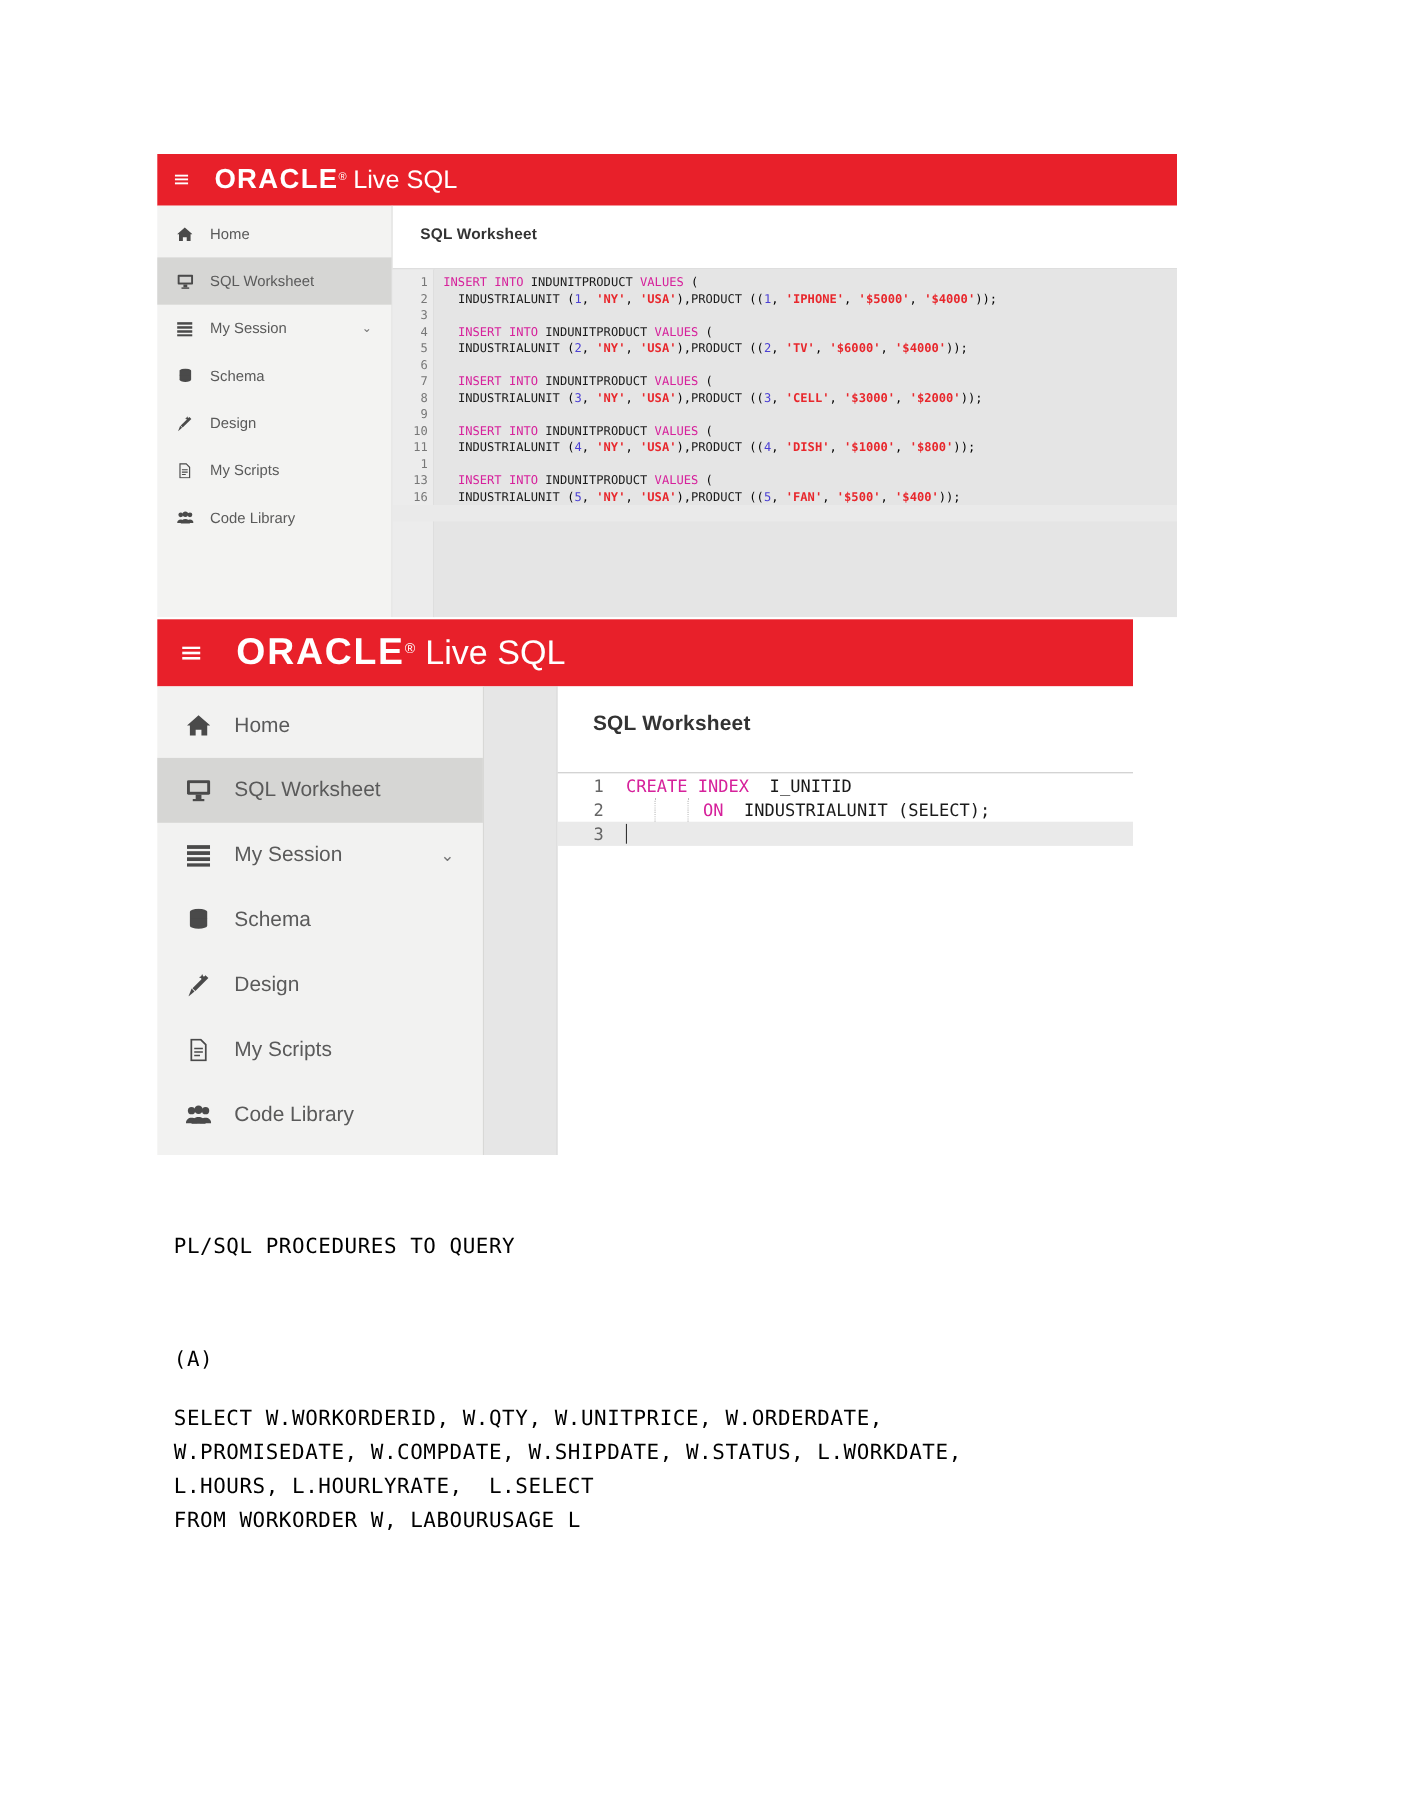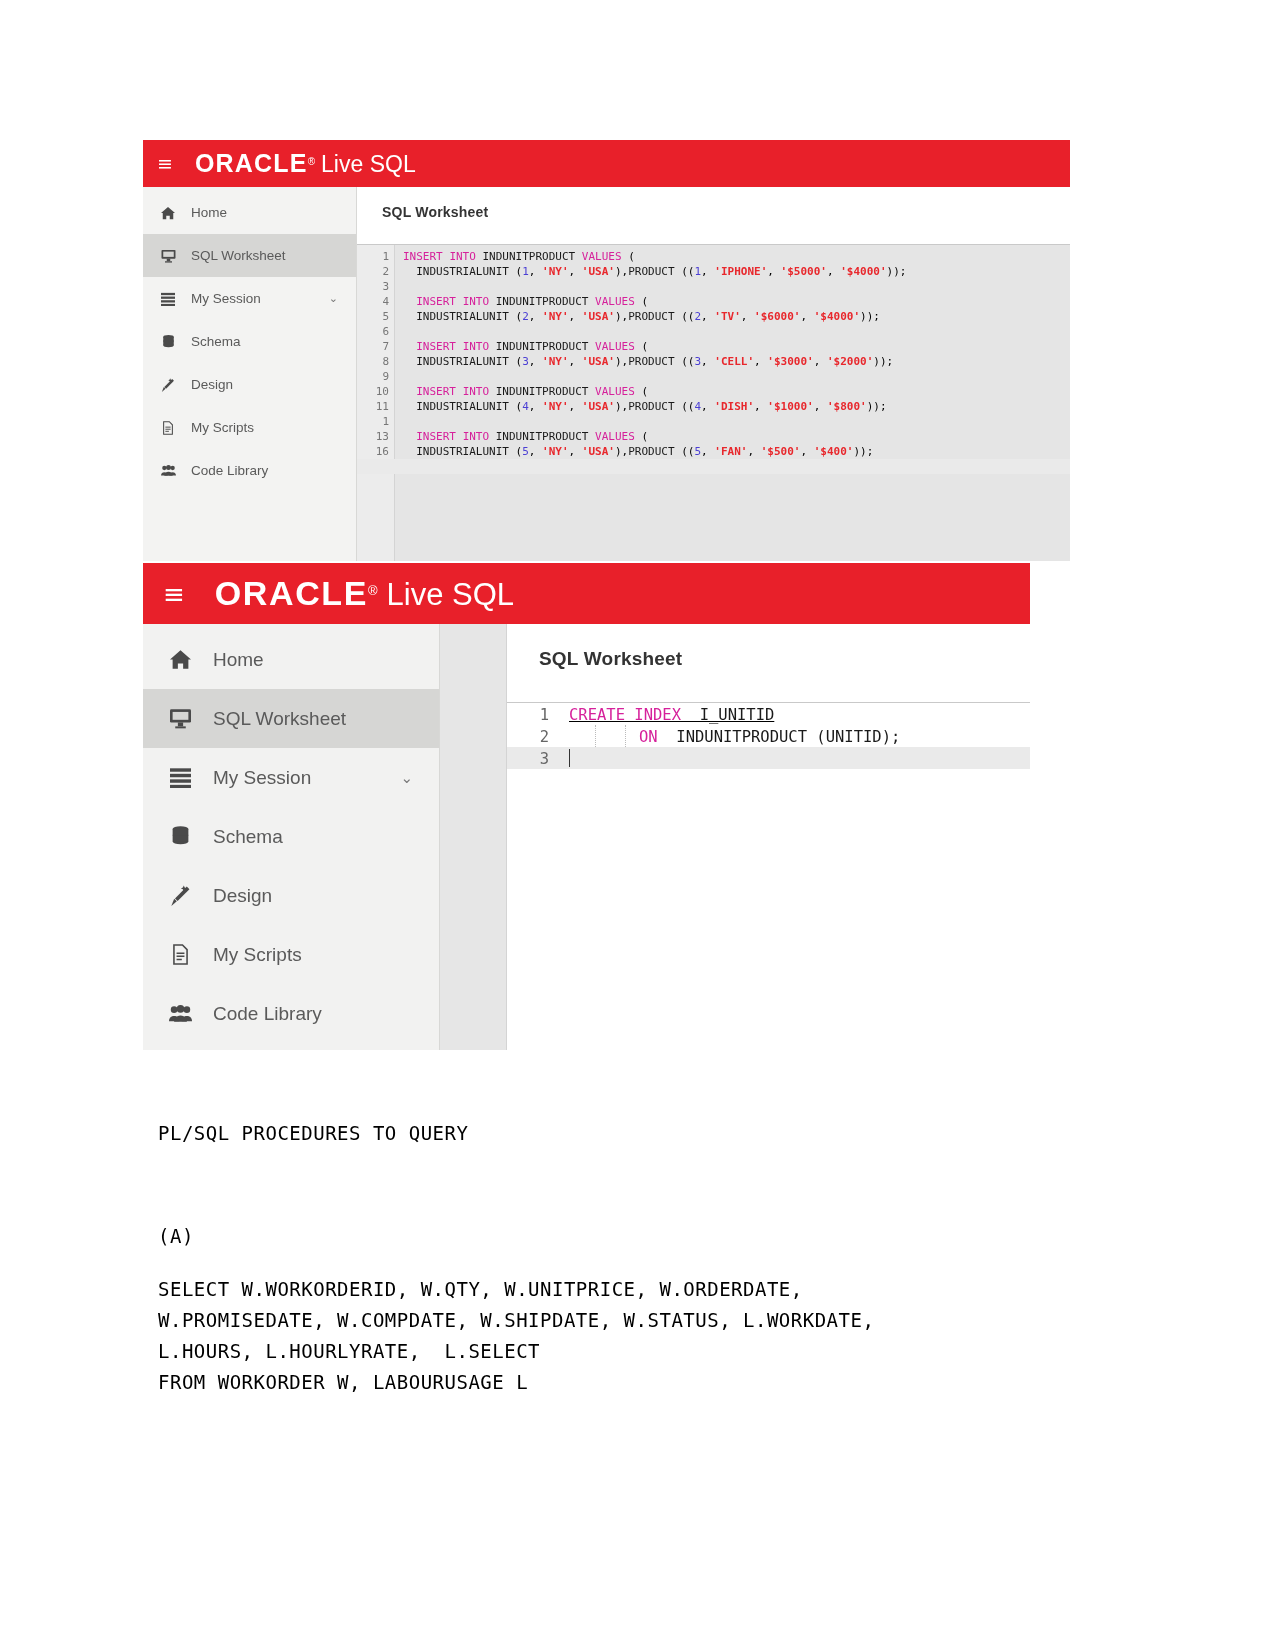--- a/index.html
+++ b/index.html
@@ -553,22 +553,22 @@
       <div class="editor">
         <div class="codewrap">
           <div class="row3hl"></div>
           <div class="dots" style="left:88px;"></div>
           <div class="dots" style="left:118px;"></div>
 
           <div class="ln" style="top:3px;">1</div>
           <div class="ln" style="top:25px;">2</div>
           <div class="ln" style="top:47px;">3</div>
 
-          <div class="cl" style="top:3px;text-decoration:underline;"><span class="kw">CREATE INDEX</span><span class="id">  I_UNITID</span></div>
-          <div class="cl" style="top:25px;left:132px;"><span class="kw">ON</span><span class="id">  INDUNITPRODUCT (UNITID);</span></div>
+          <div class="cl" style="top:3px;"><span class="kw">CREATE INDEX</span><span class="id">  I_UNITID</span></div>
+          <div class="cl" style="top:25px;left:132px;"><span class="kw">ON</span><span class="id">  INDUSTRIALUNIT (SELECT);</span></div>
 
           <div class="caret"></div>
         </div>
       </div>
     </div>
   </div>
 </div>
 
 <div class="doctext" id="heading-procedures">PL/SQL PROCEDURES TO QUERY</div>
 <div class="doctext" id="label-a">(A)</div>

